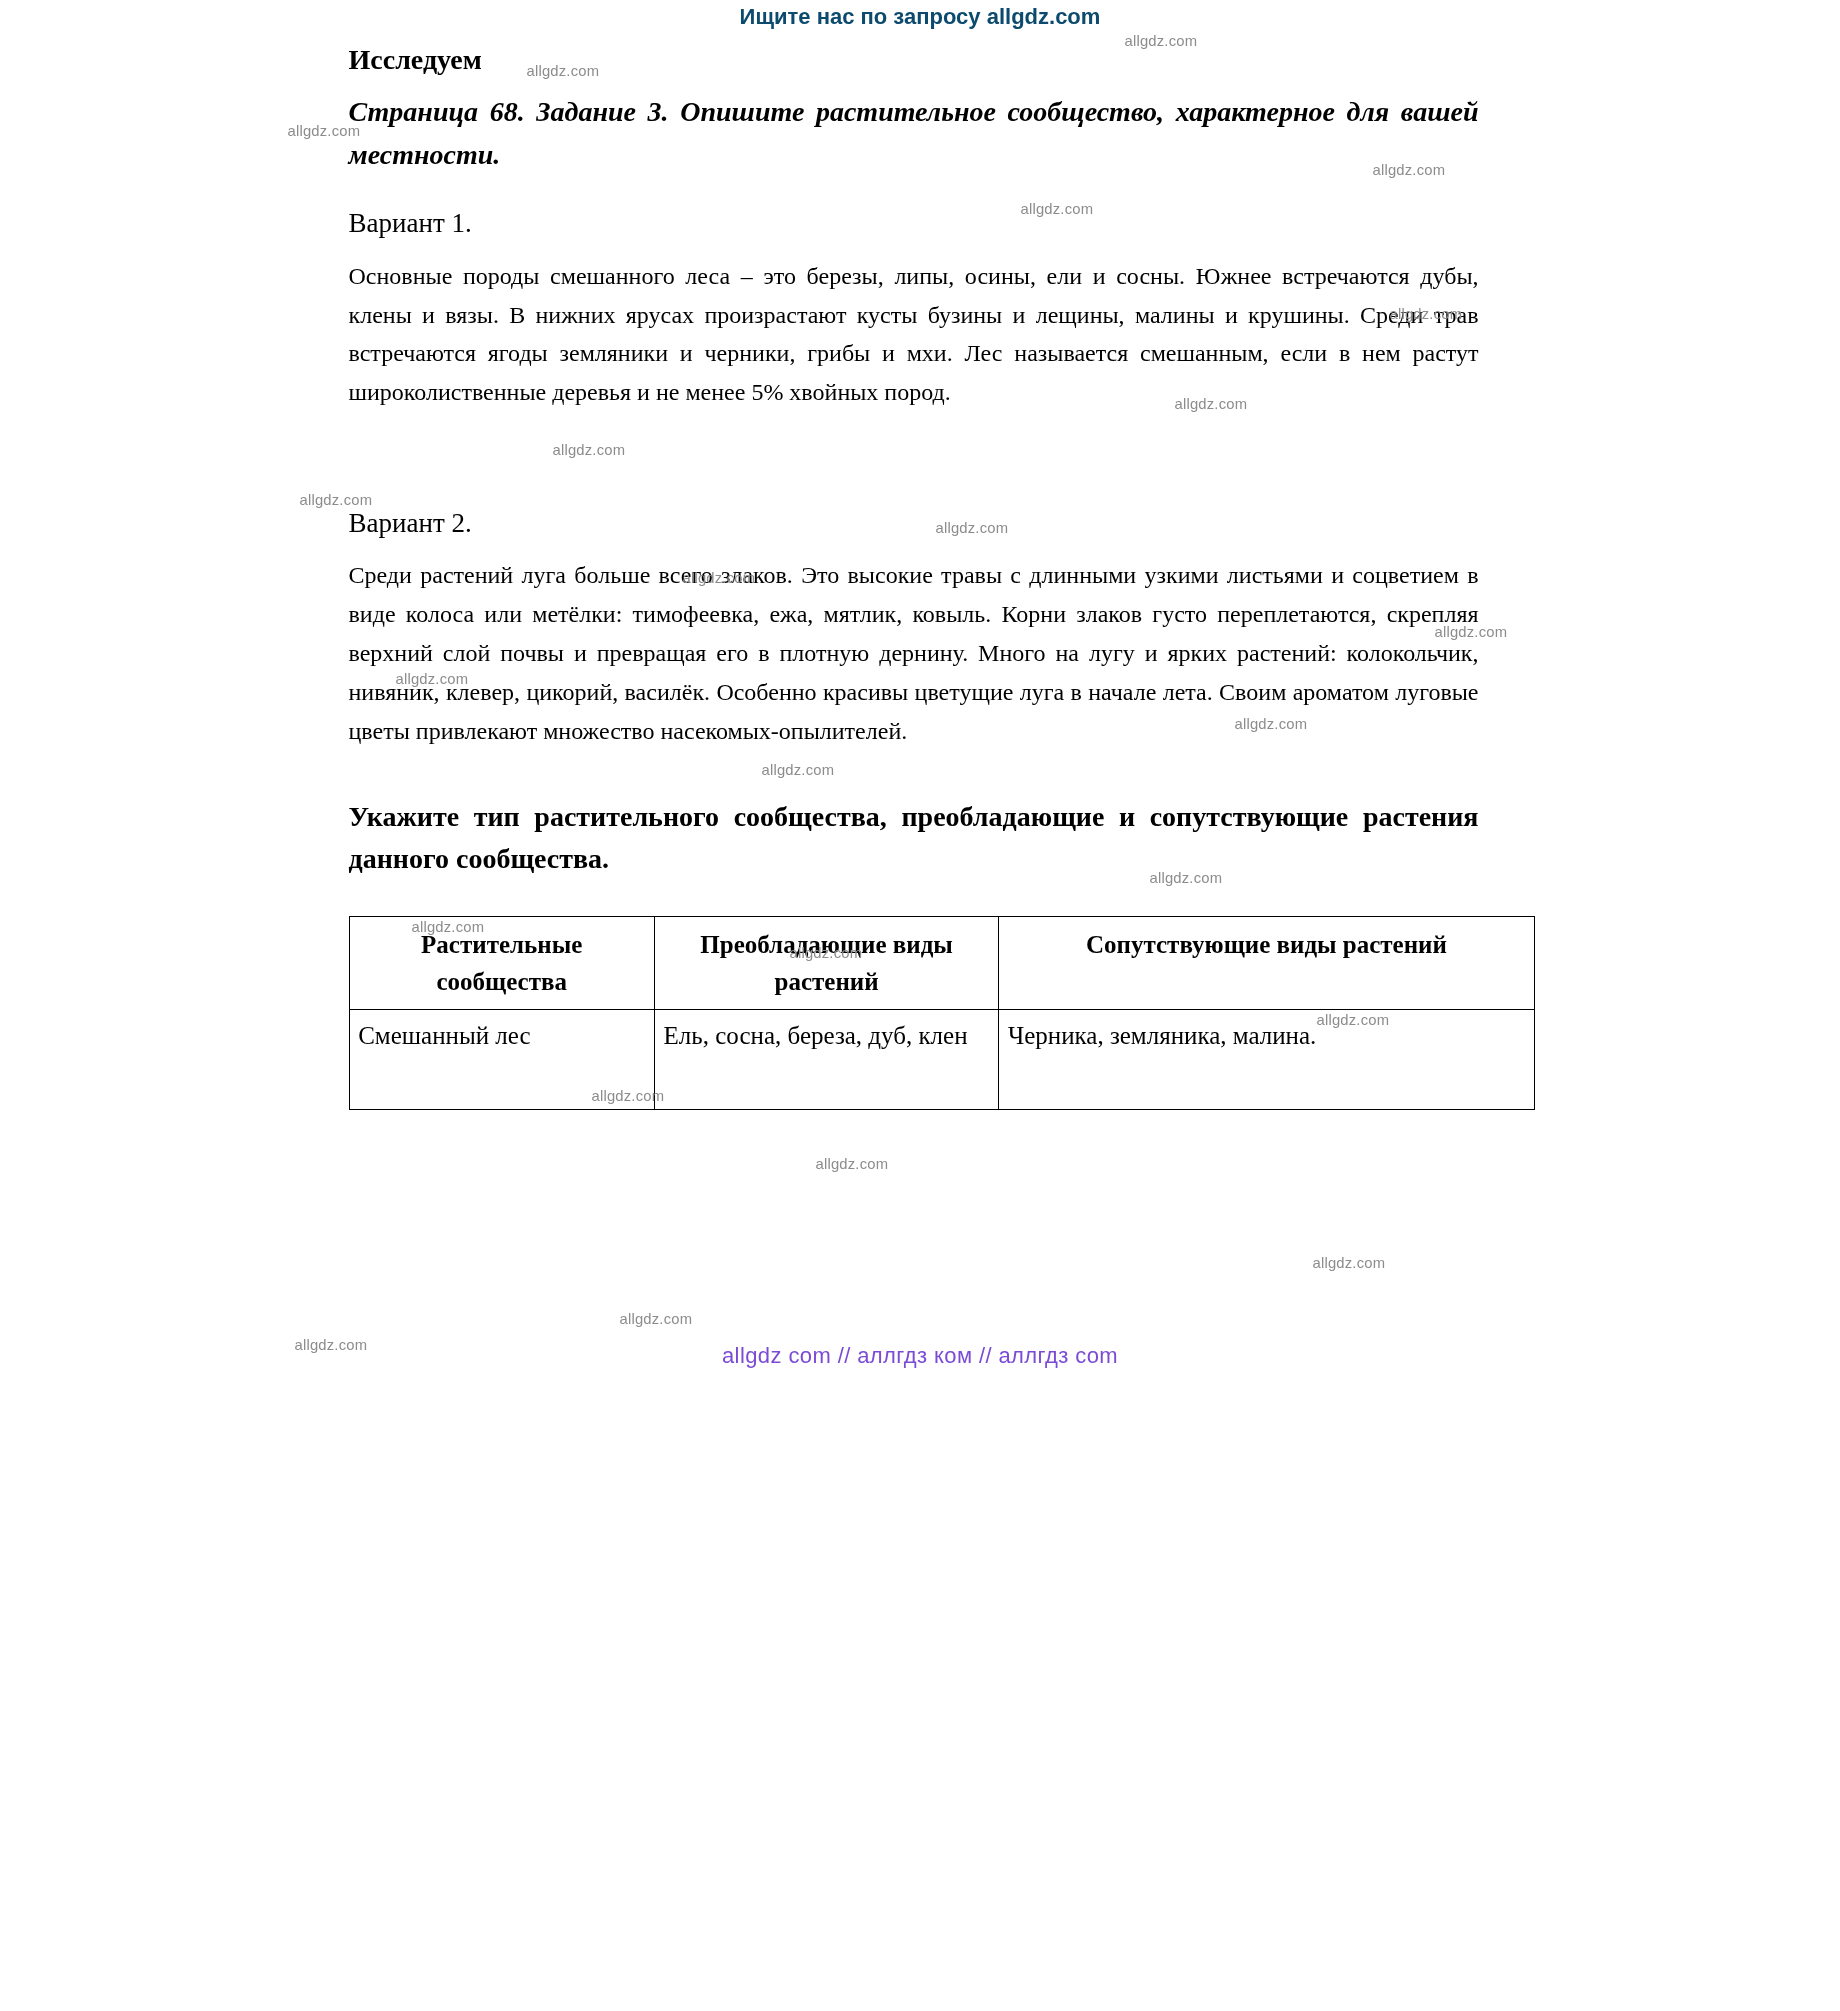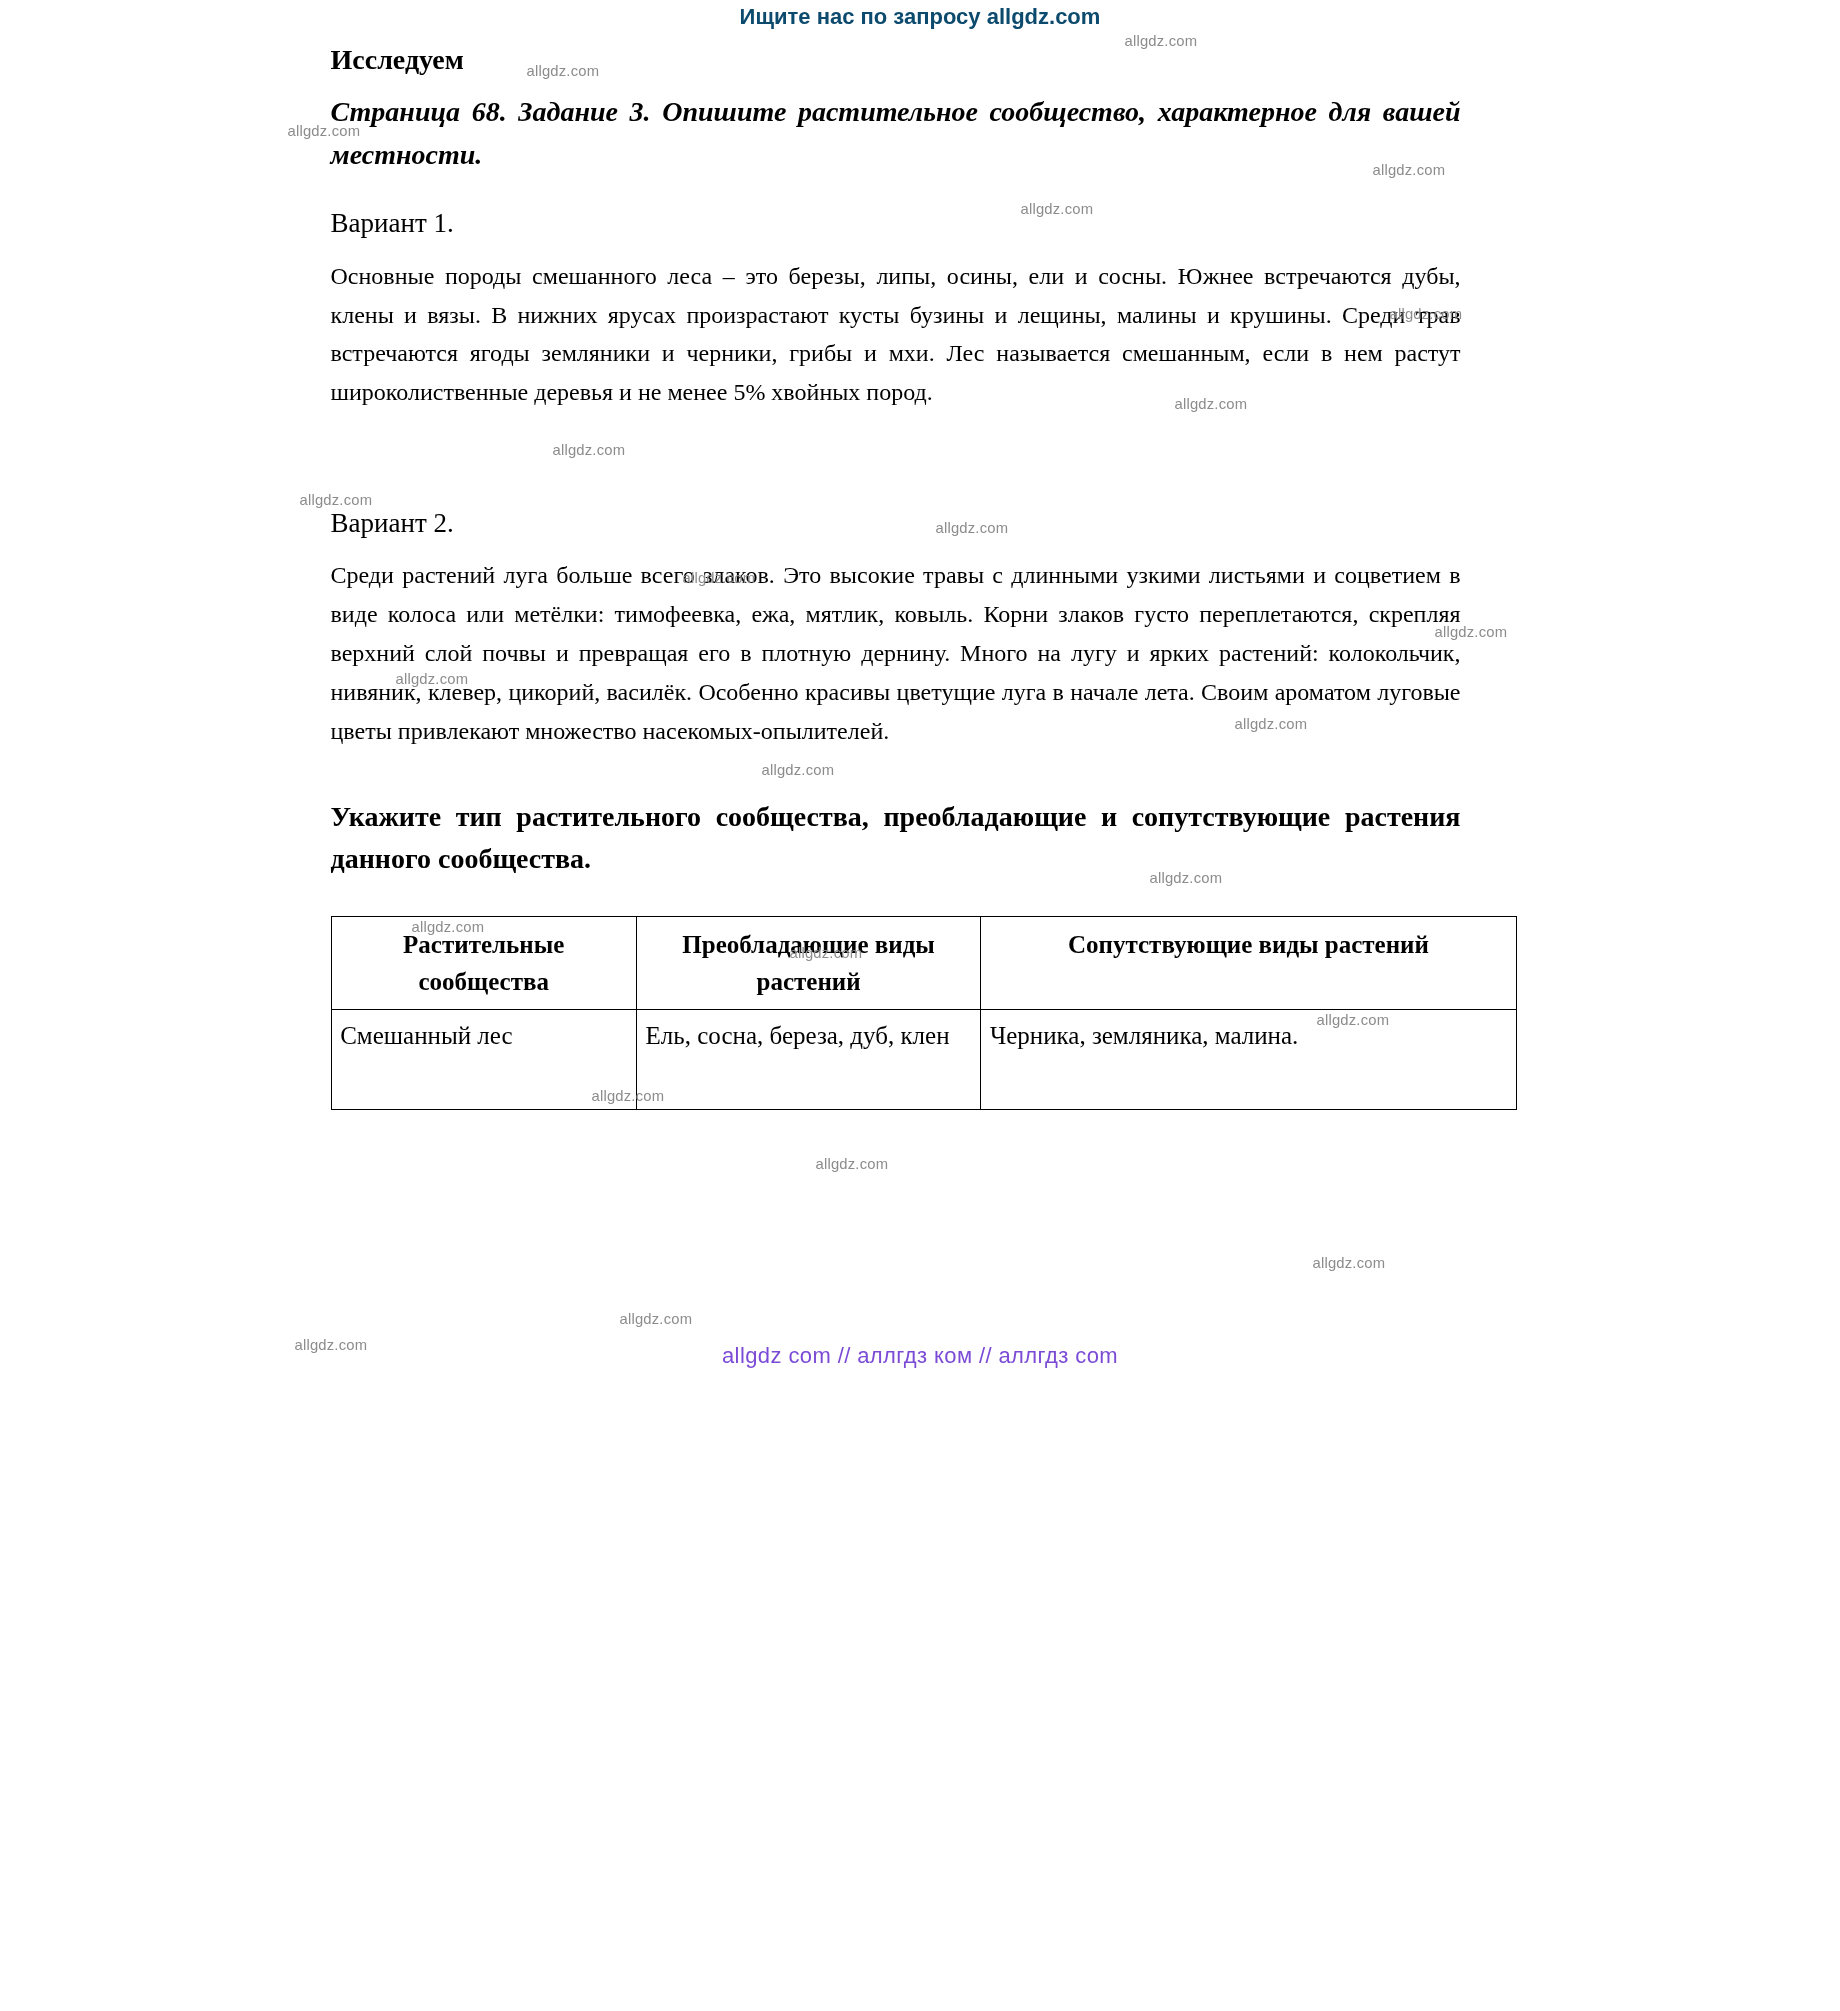--- a/index.html
+++ b/index.html
@@ -52,21 +52,21 @@
     font-family: "Liberation Sans", "DejaVu Sans", sans-serif;
     font-size: 22px;
     color: #7b4bd6;
     letter-spacing: 0.4px;
     z-index: 6;
   }
 
   
   .content {
     position: absolute;
-    left: 43px;
+    left: 61px;
     top: 0;
     width: 1130px;
     z-index: 2;
   }
 
   h1.section-title {
     font-size: 28px;
     font-weight: bold;
     margin: 45px 0 0 0;
     line-height: 1.1;

